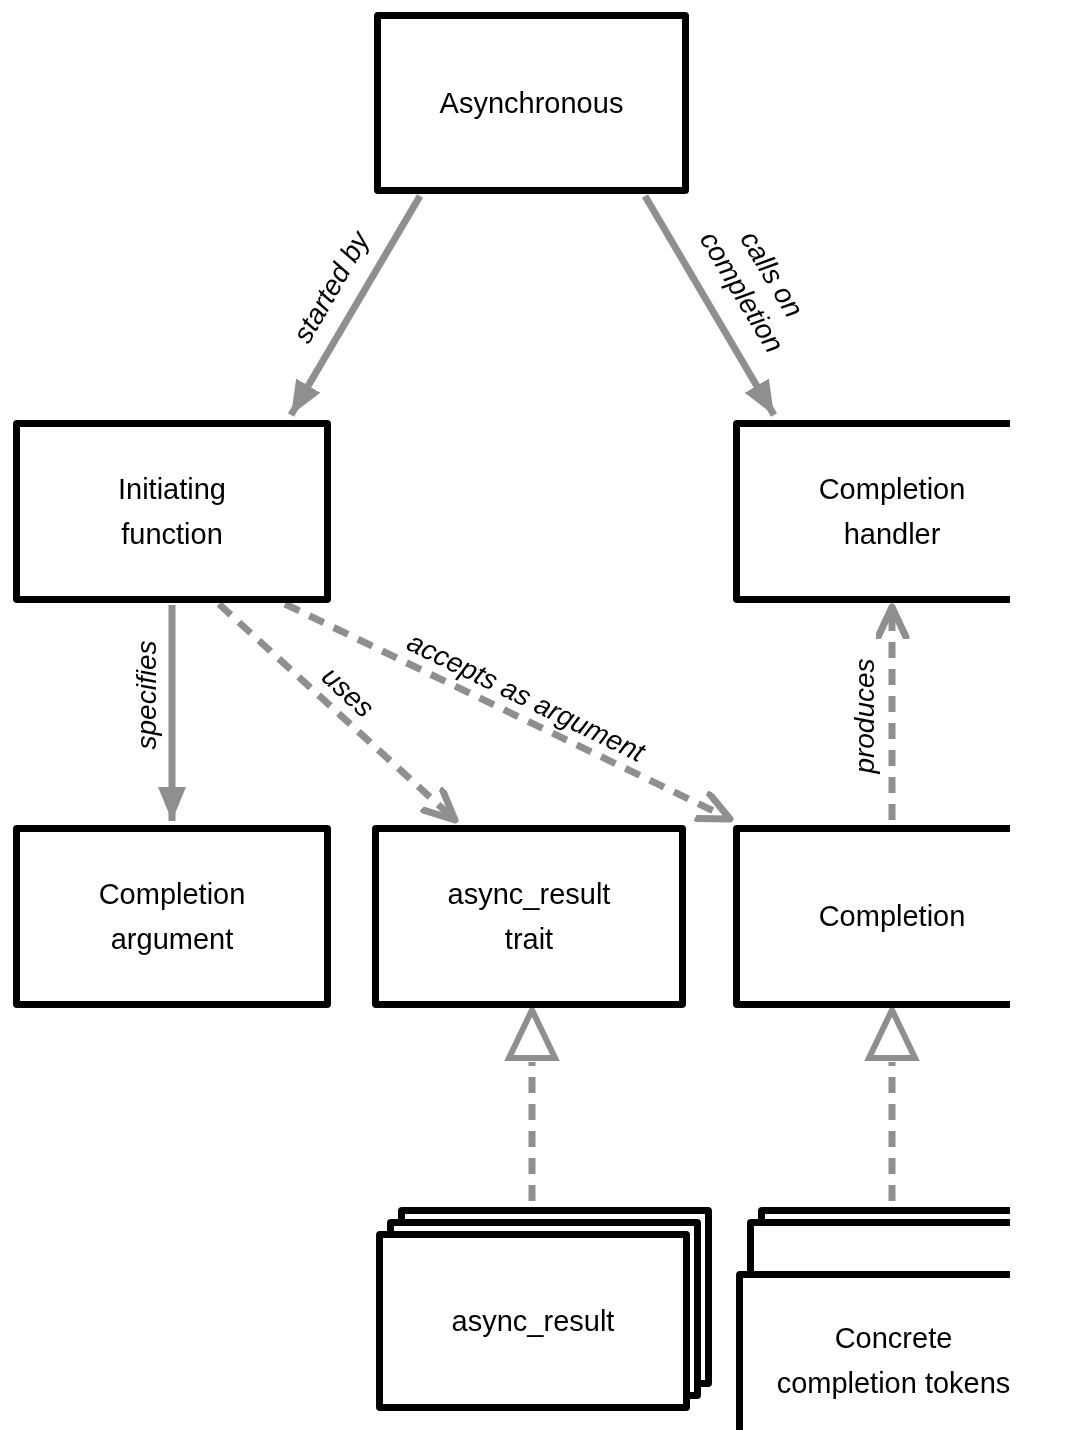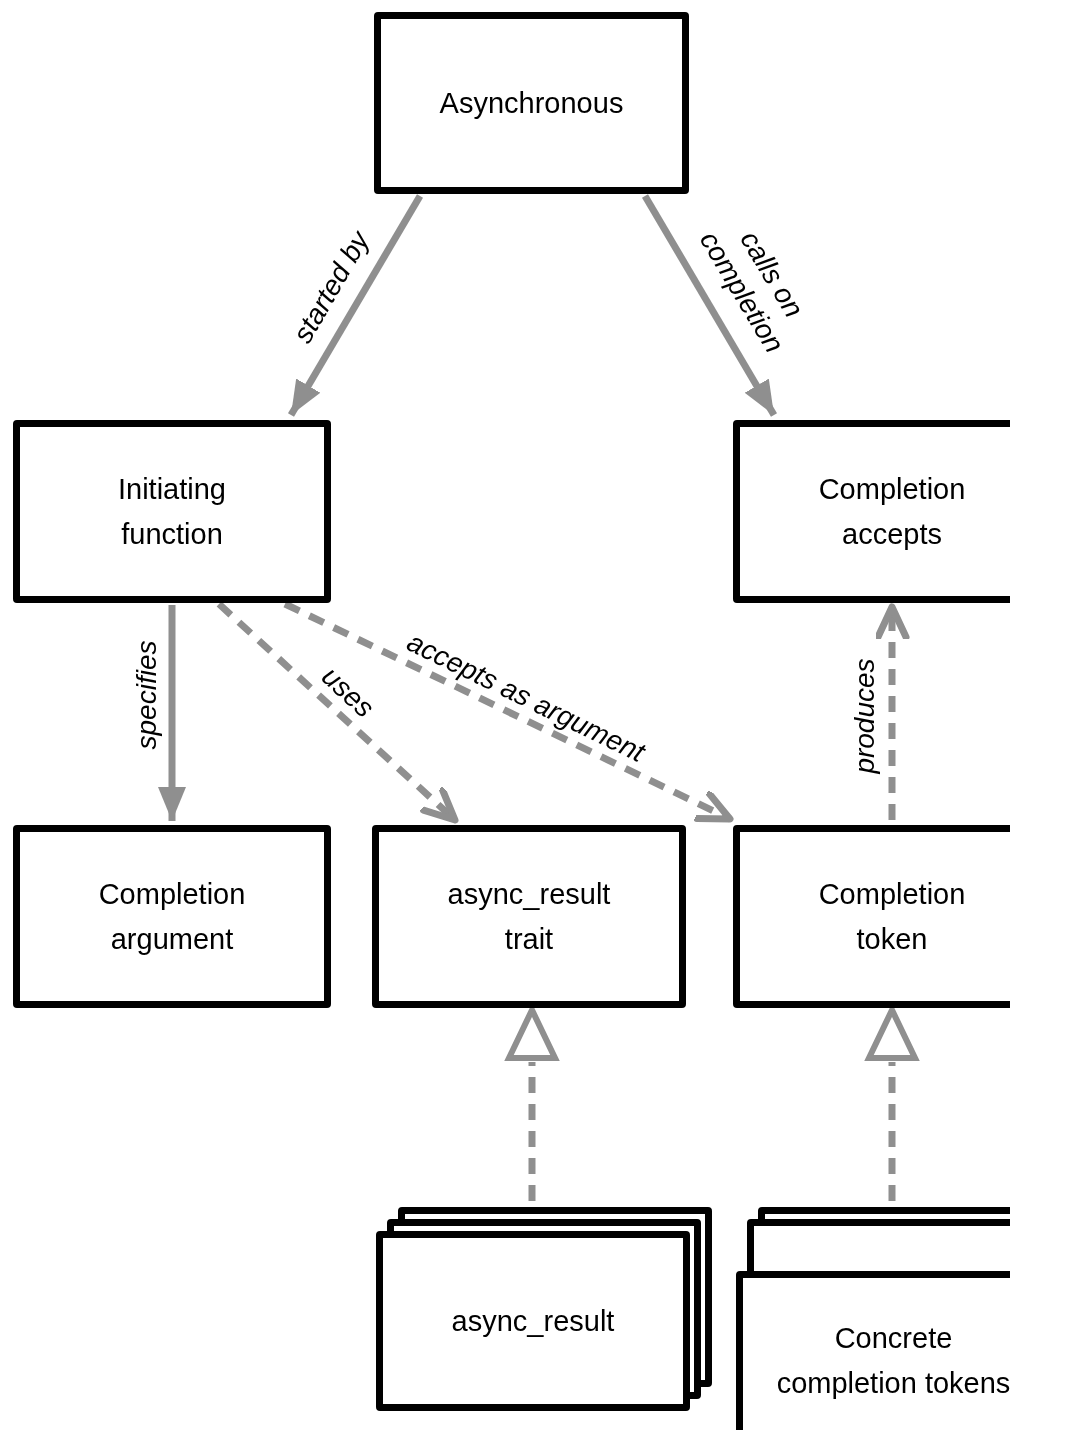--- a/index.html
+++ b/index.html
@@ -90,42 +90,41 @@
   <div class="node" style="left:13px; top:420px; width:318px; height:183px;align-items:center;">
     <div>
       <span class="bline">Initiating</span>
       <span class="bline">function</span>
     </div>
   </div>
 
   <div class="node" style="left:733px; top:420px; width:318px; height:183px;">
     <div>
       <span class="bline">Completion</span>
-      <span class="bline">accepts</span>
+      <span class="bline">handler</span>
     </div>
   </div>
 
   <div class="node" style="left:13px; top:825px; width:318px; height:183px;">
     <div>
       <span class="bline">Completion</span>
       <span class="bline">argument</span>
     </div>
   </div>
 
   <div class="node" style="left:372px; top:825px; width:314px; height:183px;">
     <div>
       <span class="bline">async_result</span>
       <span class="bline">trait</span>
     </div>
   </div>
 
   <div class="node" style="left:733px; top:825px; width:318px; height:183px;">
     <div>
       <span class="bline">Completion</span>
-      <span class="bline">token</span>
     </div>
   </div>
 
   <div class="stack-layer" style="left:398px; top:1207px; width:314px; height:180px;"></div>
   <div class="stack-layer" style="left:387px; top:1219px; width:314px; height:180px;"></div>
   <div class="node" style="left:376px; top:1231px; width:314px; height:180px;">
     <div>
       <span class="bline">async_result</span>
     </div>
   </div>

